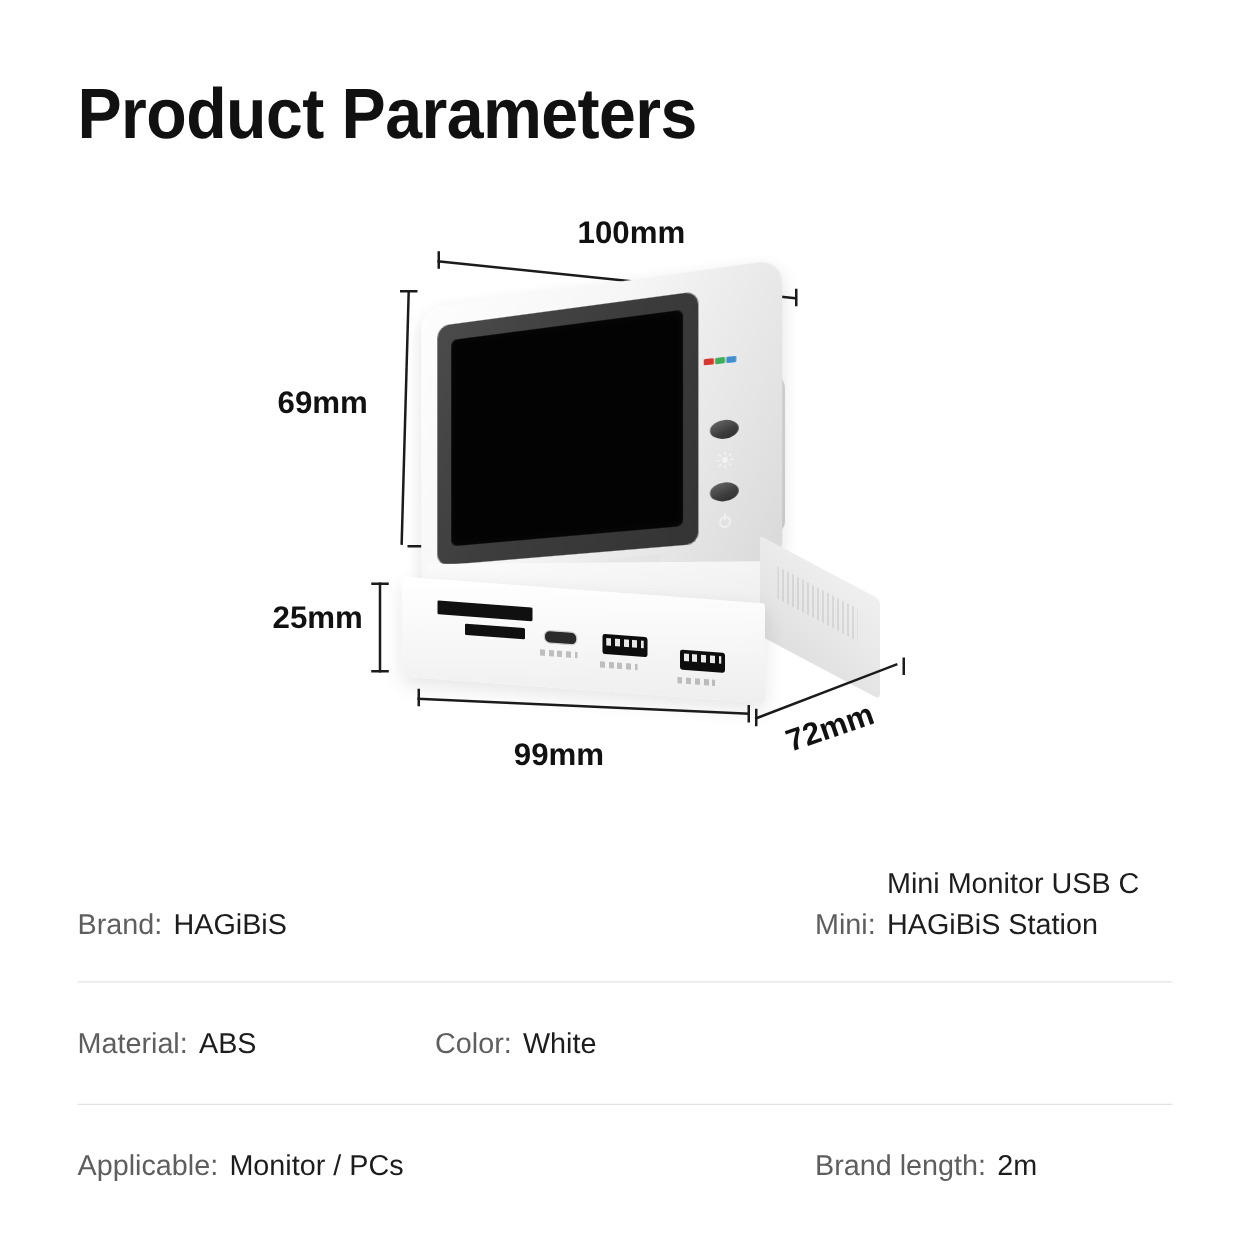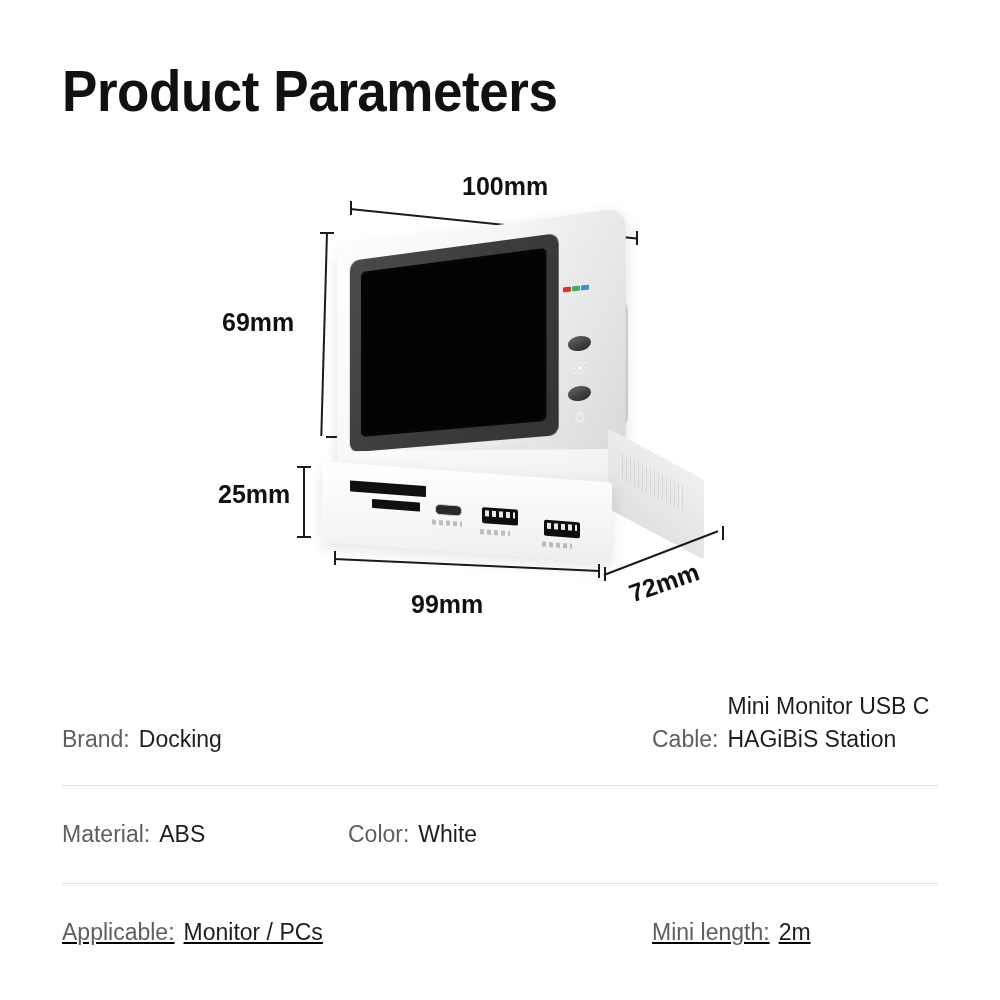--- a/index.html
+++ b/index.html
@@ -310,21 +310,21 @@
     color: #1d1d1d;
   }
   .spec-divider {
     width: 876px;
     height: 1px;
     margin: 0 auto;
     background: #e3e3e3;
   }
   .row-pad-1 { padding-top: 22px; padding-bottom: 30px; }
   .row-pad-2 { padding-top: 32px; padding-bottom: 32px; }
-  .row-pad-3 { padding-top: 32px; padding-bottom: 10px; text-decoration: underline; }
+  .row-pad-3 { padding-top: 32px; padding-bottom: 10px; }
 </style>
 </head>
 <body>
 
 <div id="page-title">Product Parameters</div>
 
 <div id="product-figure">
 
   <div class="dim-label" style="left:462px; top:22px;">100mm</div>
   <div class="dim-line h" style="left:350px; top:58px; width:288px; transform:rotate(5.9deg); transform-origin:left center;"></div>
@@ -407,24 +407,24 @@
   <div class="cap v" style="left:604px; top:417px;"></div>
   <div class="cap v" style="left:722px; top:376px;"></div>
 
 </div>
 
 <div id="spec-table">
 
   <div class="spec-row row-pad-1">
     <div class="spec-col left">
       <span class="spec-label">Brand:</span>
-      <span class="spec-value">Docking</span>
+      <span class="spec-value">HAGiBiS</span>
     </div>
     <div class="spec-col right">
-      <span class="spec-label">Cable:</span>
+      <span class="spec-label">Mini:</span>
       <span class="spec-value">Mini Monitor USB C HAGiBiS Station</span>
     </div>
   </div>
 
   <div class="spec-divider"></div>
 
   <div class="spec-row row-pad-2">
     <div class="spec-col right">
       <span class="spec-label">Material:</span>
       <span class="spec-value">ABS</span>
@@ -436,18 +436,18 @@
   </div>
 
   <div class="spec-divider"></div>
 
   <div class="spec-row row-pad-3">
     <div class="spec-col left">
       <span class="spec-label">Applicable:</span>
       <span class="spec-value">Monitor / PCs</span>
     </div>
     <div class="spec-col right">
-      <span class="spec-label">Mini length:</span>
+      <span class="spec-label">Brand length:</span>
       <span class="spec-value">2m</span>
     </div>
   </div>
 
 </div>
 
 </body></html>

